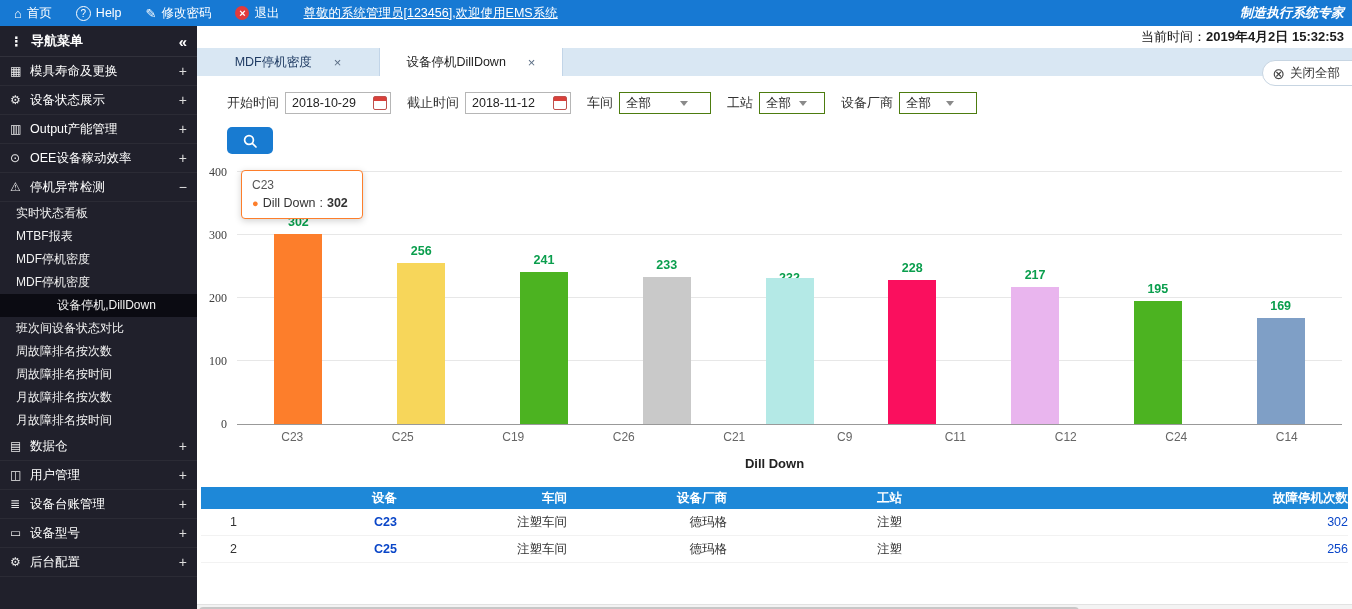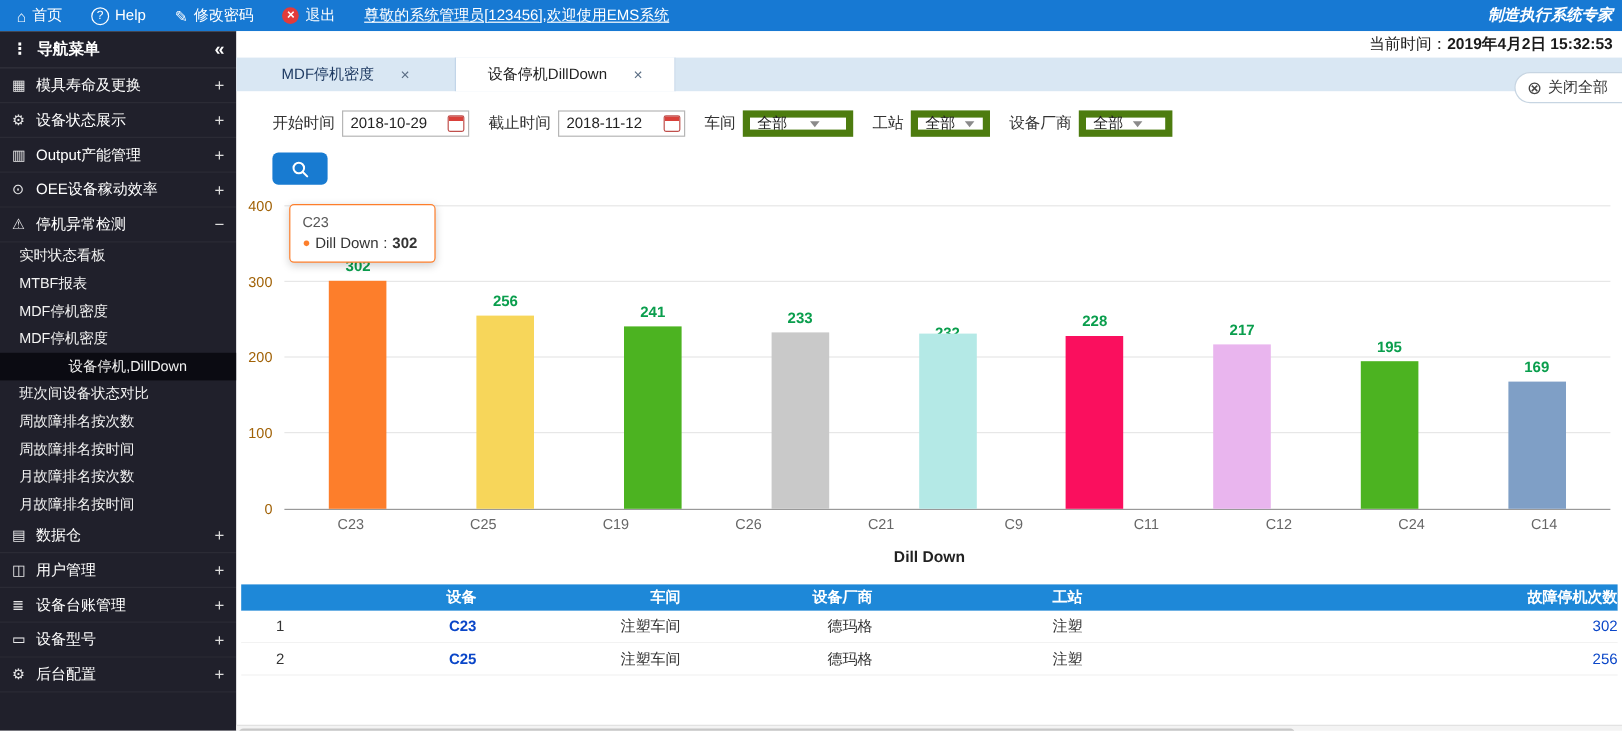--- a/index.html
+++ b/index.html
@@ -46,33 +46,33 @@
              font-size:12.5px;color:#333;cursor:pointer;z-index:4;white-space:nowrap;}
   .close-all .ca-icon{font-size:15px;color:#444;line-height:1;}
 
   
   .filters{display:flex;align-items:center;margin:16px 0 0 30px;font-size:13px;color:#333;}
   .grp{display:flex;align-items:center;gap:6px;margin-right:16px;white-space:nowrap;}
   .date-input{width:106px;height:22px;border:1px solid #b6b6b6;display:flex;align-items:center;
               justify-content:space-between;padding:0 3px 0 6px;font-size:12.5px;color:#222;background:#fff;box-sizing:border-box;}
   .cal{width:12px;height:12px;border:1px solid #c0504d;border-radius:2px;
        background:linear-gradient(#d9403a 0 4px,#fff 4px);}
-  .select{height:22px;border:6px solid #4d7c0f;display:flex;align-items:center;justify-content:space-between;
+  .select{height:22px;border:1px solid #4d7c0f;display:flex;align-items:center;justify-content:space-between;
           padding:0 22px 0 6px;font-size:12.5px;color:#222;background:#fff;box-sizing:border-box;cursor:pointer;}
   .sel-arrow{width:0;height:0;border-left:4px solid transparent;border-right:4px solid transparent;
              border-top:5px solid #8a8a8a;margin-left:8px;}
   .w-wide{width:92px;} .w-mid{width:66px;} .w-vendor{width:78px;}
 
   .search-btn{margin:13px 0 0 30px;width:46px;height:27px;background:#187bd1;border:none;border-radius:5px;
               display:flex;align-items:center;justify-content:center;cursor:pointer;}
 
   
   .chart-area{position:relative;margin-top:6px;height:292px;}
   .y-axis{position:absolute;left:0;top:12px;width:34px;height:252px;}
-  .y-label{position:absolute;right:4px;font-size:12px;color:#a16207;line-height:12px;}
+  .y-label{position:absolute;right:4px;font-size:12px;color:#404040;line-height:12px;font-family:Liberation Serif, serif;}
   .plot{position:absolute;left:40px;right:10px;top:12px;height:252px;border-bottom:1px solid #999;}
   .gridline{position:absolute;left:0;right:0;height:1px;background:#e7e7e7;}
   .bars{position:absolute;left:0;right:0;top:0;bottom:0;display:flex;}
   .slot{flex:1;position:relative;}
   .bar{position:absolute;bottom:0;left:50%;transform:translateX(-50%);width:48px;}
   .bar-label{position:absolute;left:0;right:0;text-align:center;font-weight:bold;font-size:12.5px;}
   .xticks{position:absolute;left:40px;right:10px;top:270px;display:flex;}
   .xtick{flex:1;text-align:center;color:#666;font-size:12px;}
   .xlabel{text-align:center;font-weight:bold;font-size:13px;color:#222;margin-top:4px;}
 

